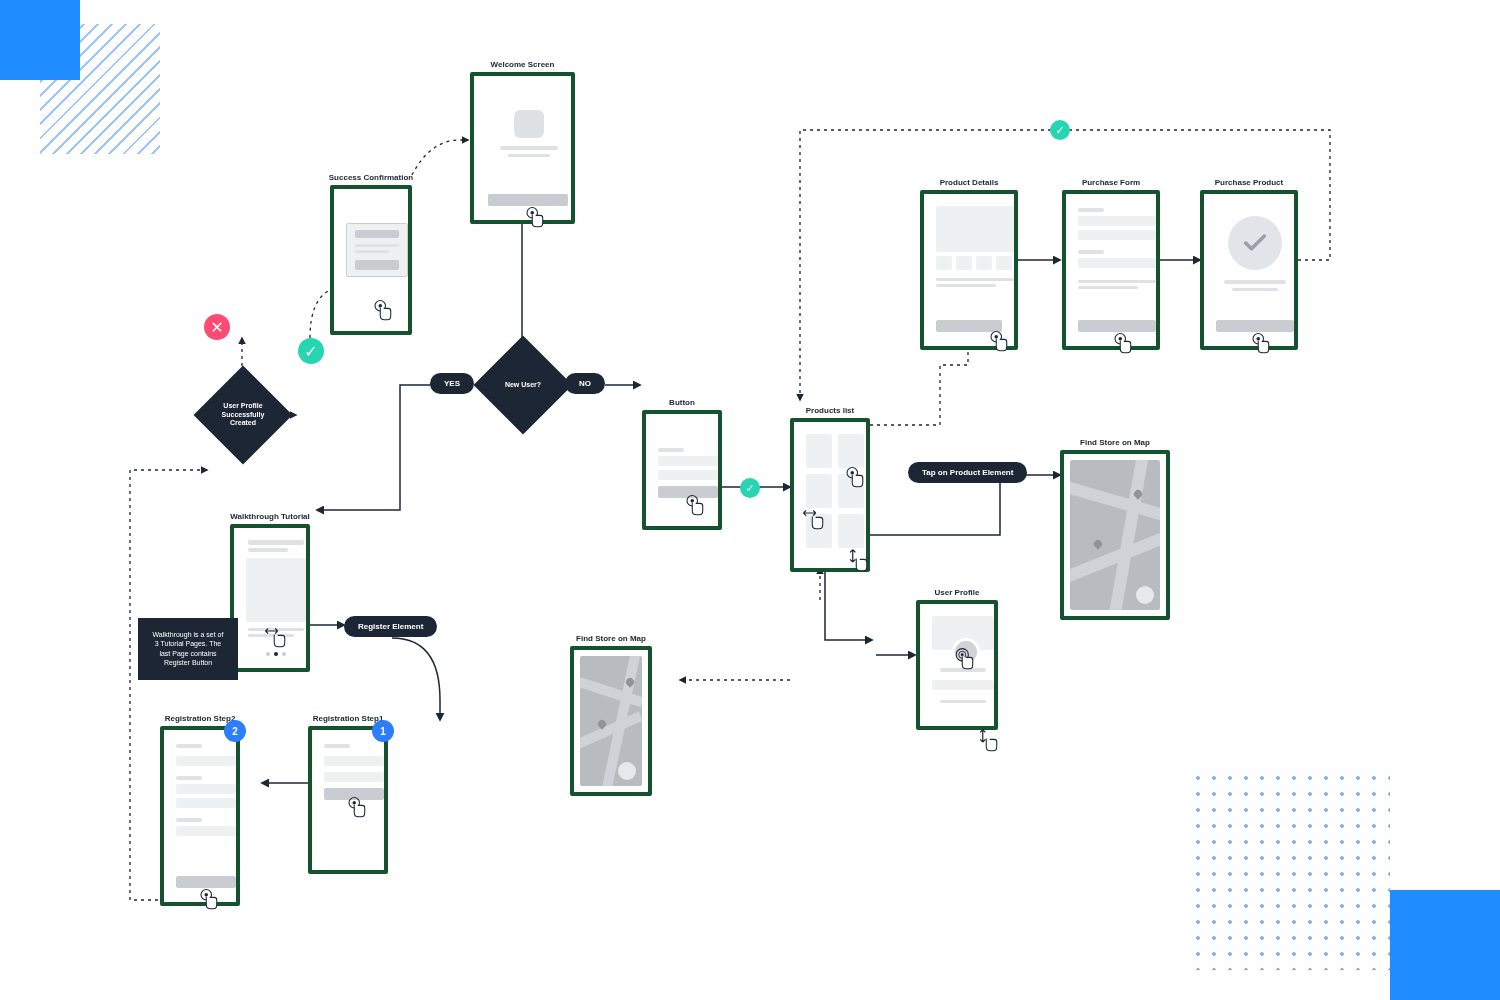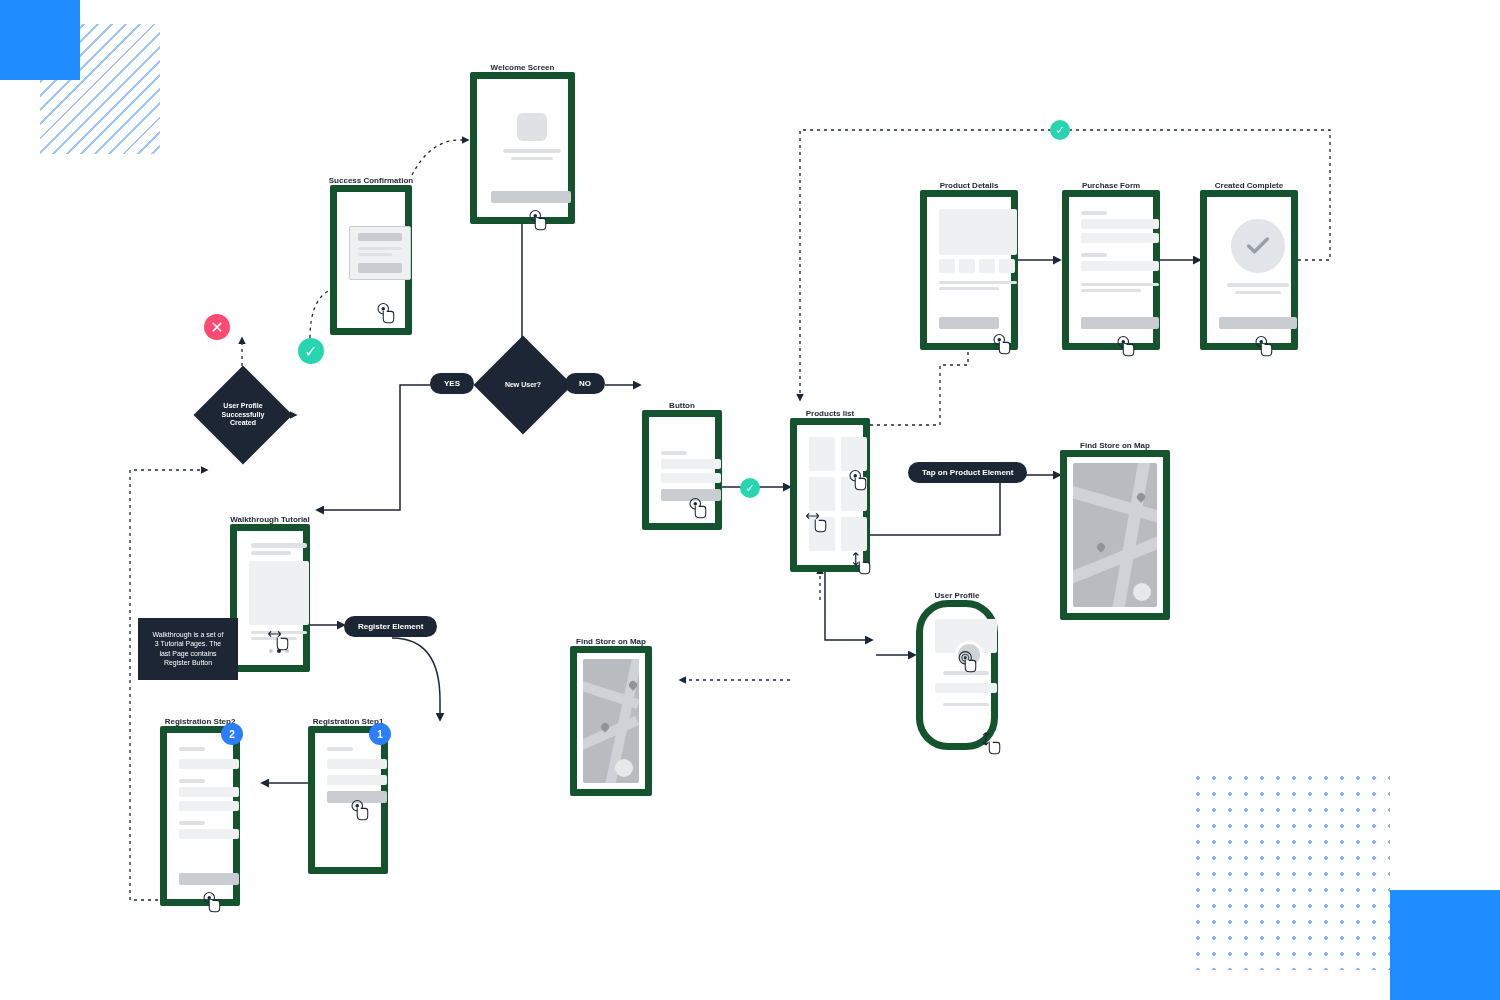--- a/index.html
+++ b/index.html
@@ -7,21 +7,21 @@
 
   
   .dec-tl-square{position:absolute;left:0;top:0;width:80px;height:80px;background:#1f8cff;}
   .dec-tl-hatch{position:absolute;left:40px;top:24px;width:120px;height:130px;
     background-image:repeating-linear-gradient(135deg,#9fc5ff 0 2px,transparent 2px 10px);}
   .dec-br-square{position:absolute;right:0;bottom:0;width:110px;height:110px;background:#1f8cff;}
   .dec-br-dots{position:absolute;right:110px;bottom:30px;width:200px;height:200px;
     background-image:radial-gradient(#7db4ff 1.6px,transparent 1.6px);background-size:16px 16px;}
 
   
-  .screen{position:absolute;background:#fff;border:7px solid #14532d;border-radius:2px;box-sizing:border-box;}
+  .screen{position:absolute;background:#fff;border:4px solid #14532d;border-radius:2px;box-sizing:border-box;}
   .screen .frame{position:absolute;inset:6px;box-sizing:border-box;}
   .screen-title{position:absolute;top:-16px;left:50%;transform:translateX(-50%);font-size:8px;font-weight:700;white-space:nowrap;}
 
   .g{background:#c9cdd2;border-radius:2px;}    
   .gl{background:#dfe1e4;border-radius:2px;}   
   .go{background:#eef0f2;border-radius:2px;}   
 
   
   .diamond{position:absolute;width:70px;height:70px;background:#1c2635;transform:rotate(45deg);}
   .diamond .label{position:absolute;inset:0;transform:rotate(-45deg);display:flex;align-items:center;justify-content:center;text-align:center;font-size:7px;font-weight:700;color:#fff;line-height:1.2;}
@@ -345,21 +345,21 @@
     <div class="hand" style="left:42px;top:136px;">
       <svg viewBox="0 0 32 32">
           <circle cx="14" cy="10" r="6" fill="none" stroke="#1c2635" stroke-width="1.2"></circle>
           <circle cx="14" cy="10" r="2" fill="#1c2635"></circle>
           <path d="M14 12v9c0 3 2 5 5 5h3c3 0 4-2 4-5v-5c0-2-1-3-3-3h-5" fill="#fff" stroke="#1c2635" stroke-width="1.2"></path>
         </svg>
     </div>
   </div>
 
   <div class="screen" style="left:1200px;top:190px;width:98px;height:160px;">
-    <div class="screen-title">Created Complete</div>
+    <div class="screen-title">Purchase Product</div>
     <div class="frame">
       <div class="bigcheck" style="left:18px;top:16px;width:54px;height:54px;">
         <svg viewBox="0 0 24 24">
             <path d="M4 12l5 5L20 6" fill="none" stroke="#9aa0a7" stroke-width="3" stroke-linecap="round" stroke-linejoin="round"></path>
           </svg>
       </div>
       <div class="gl" style="position:absolute;left:14px;top:80px;width:62px;height:4px;"></div>
       <div class="gl" style="position:absolute;left:22px;top:88px;width:46px;height:3px;"></div>
       <div class="g" style="position:absolute;left:6px;bottom:8px;width:78px;height:12px;"></div>
     </div>
@@ -370,21 +370,21 @@
           <path d="M14 12v9c0 3 2 5 5 5h3c3 0 4-2 4-5v-5c0-2-1-3-3-3h-5" fill="#fff" stroke="#1c2635" stroke-width="1.2"></path>
         </svg>
     </div>
   </div>
 
   <div class="badge-teal-sm" style="left:1050px;top:120px;">
     <span class="teal-check" style="font-size:11px">✓</span>
   </div>
 
 
-  <div class="screen" style="left:916px;top:600px;width:82px;height:150px;border-radius:32px;">
+  <div class="screen" style="left:916px;top:600px;width:82px;height:130px;">
     <div class="screen-title">User Profile</div>
     <div class="frame">
       <div class="go" style="position:absolute;left:6px;top:6px;width:62px;height:34px;"></div>
       <div style="position:absolute;left:26px;top:28px;width:22px;height:22px;border-radius:50%;background:#cfd2d6;border:3px solid #fff;"></div>
       <div class="gl" style="position:absolute;left:14px;top:58px;width:46px;height:4px;"></div>
       <div class="go" style="position:absolute;left:6px;top:70px;width:62px;height:10px;"></div>
       <div class="gl" style="position:absolute;left:14px;top:90px;width:46px;height:3px;"></div>
     </div>
     <div class="hand" style="left:30px;top:42px;">
       <svg viewBox="0 0 32 32">

